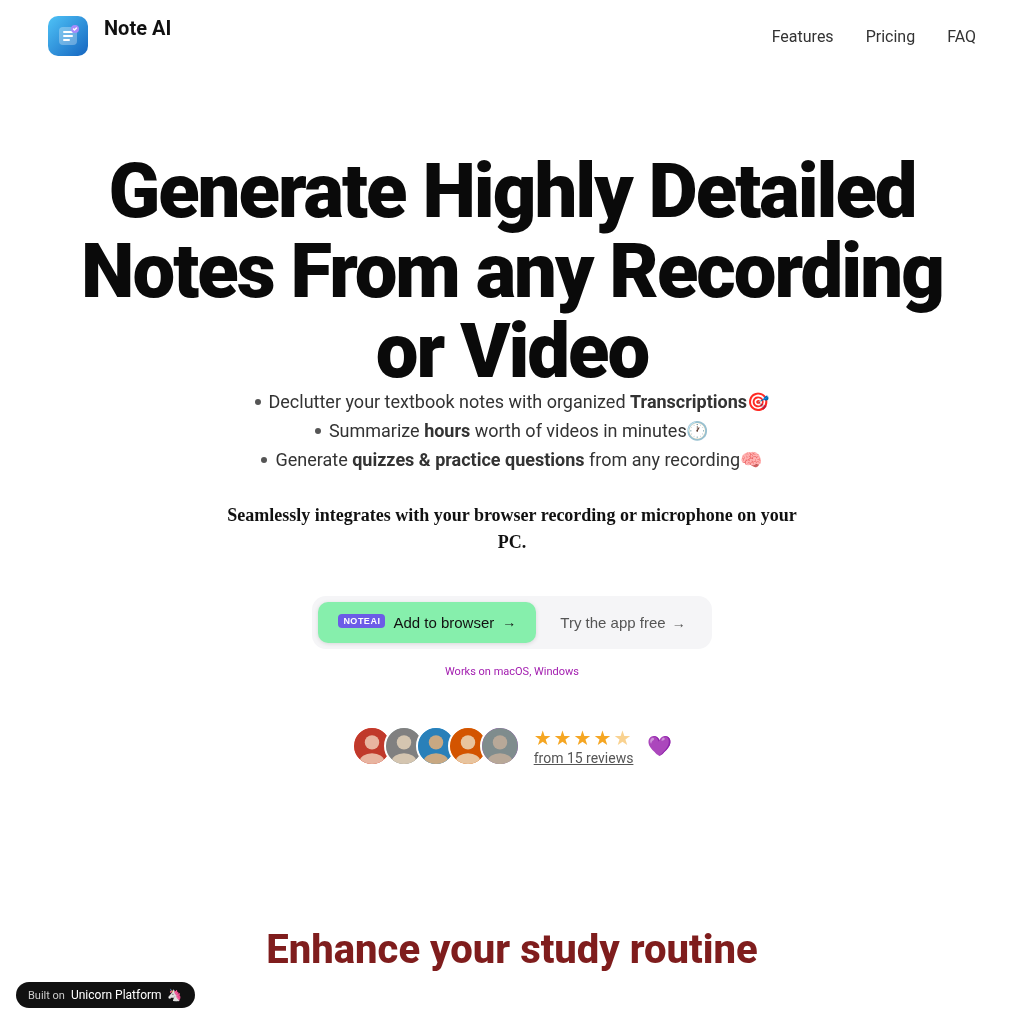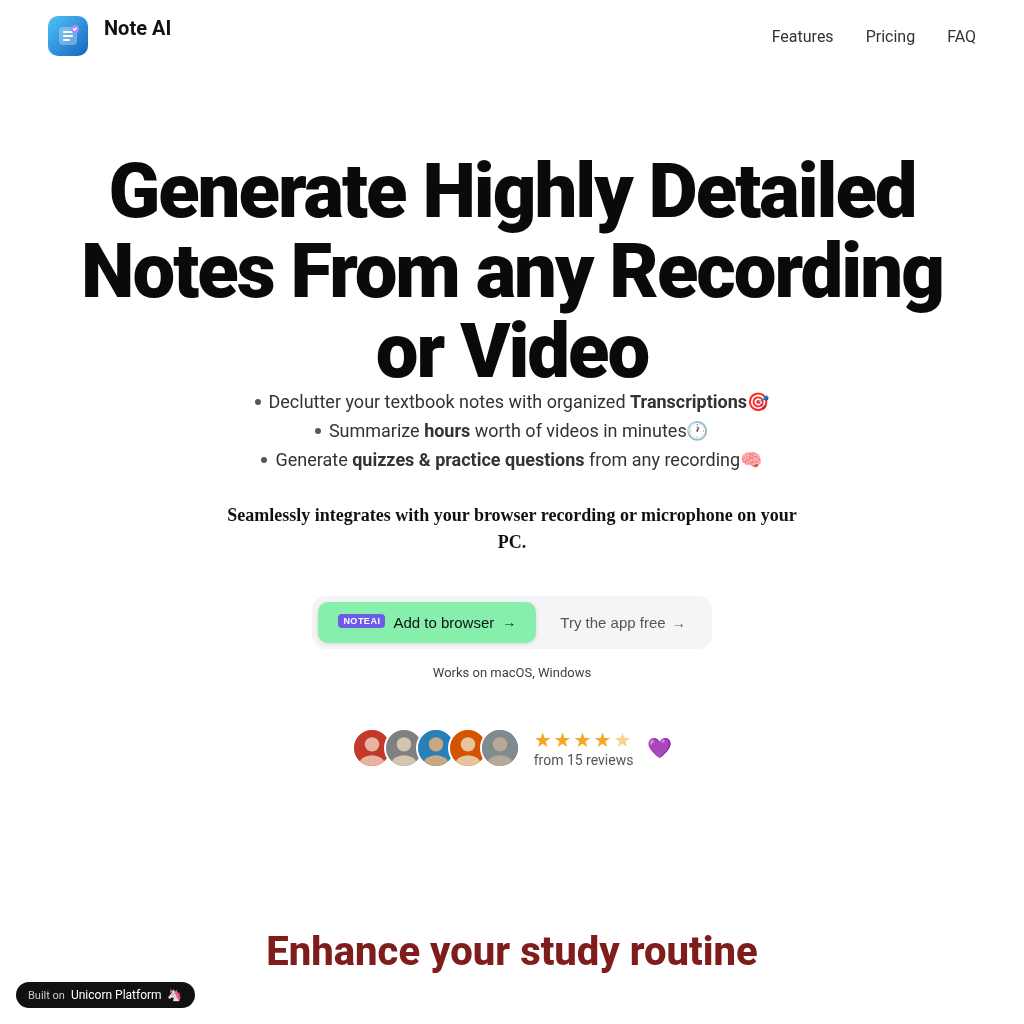--- a/index.html
+++ b/index.html
@@ -148,22 +148,22 @@
       font-size: 15px;
       font-weight: 500;
       cursor: pointer;
       color: #555;
       display: flex;
       align-items: center;
       gap: 6px;
       text-align: center;
     }
     .platform-note {
-      font-size: 13px;
-      color: #404040;
+      font-size: 11px;
+      color: #a21caf;
       margin-bottom: 48px;
       text-align: center;
     }
 
     
     .reviews-section {
       display: flex;
       align-items: center;
       justify-content: center;
       gap: 14px;
@@ -196,20 +196,21 @@
       display: flex;
       gap: 2px;
     }
     .star {
       color: #f5a623;
       font-size: 20px;
     }
     .reviews-text {
       font-size: 14px;
       color: #555;
+      text-decoration: underline;
     }
     .heart-icon {
       font-size: 20px;
       color: #7c5cbf;
     }
 
     
     .enhance-section {
       text-align: center;
       padding: 40px 40px 20px;

